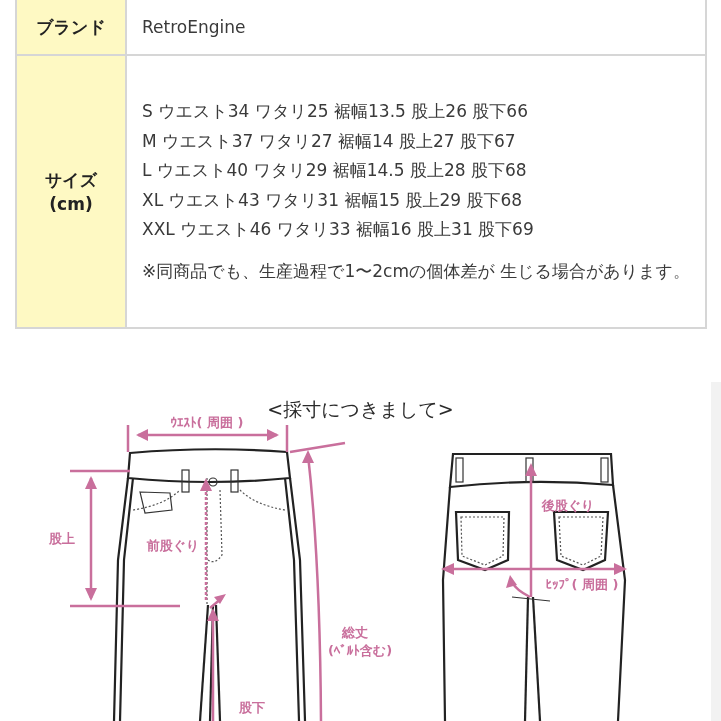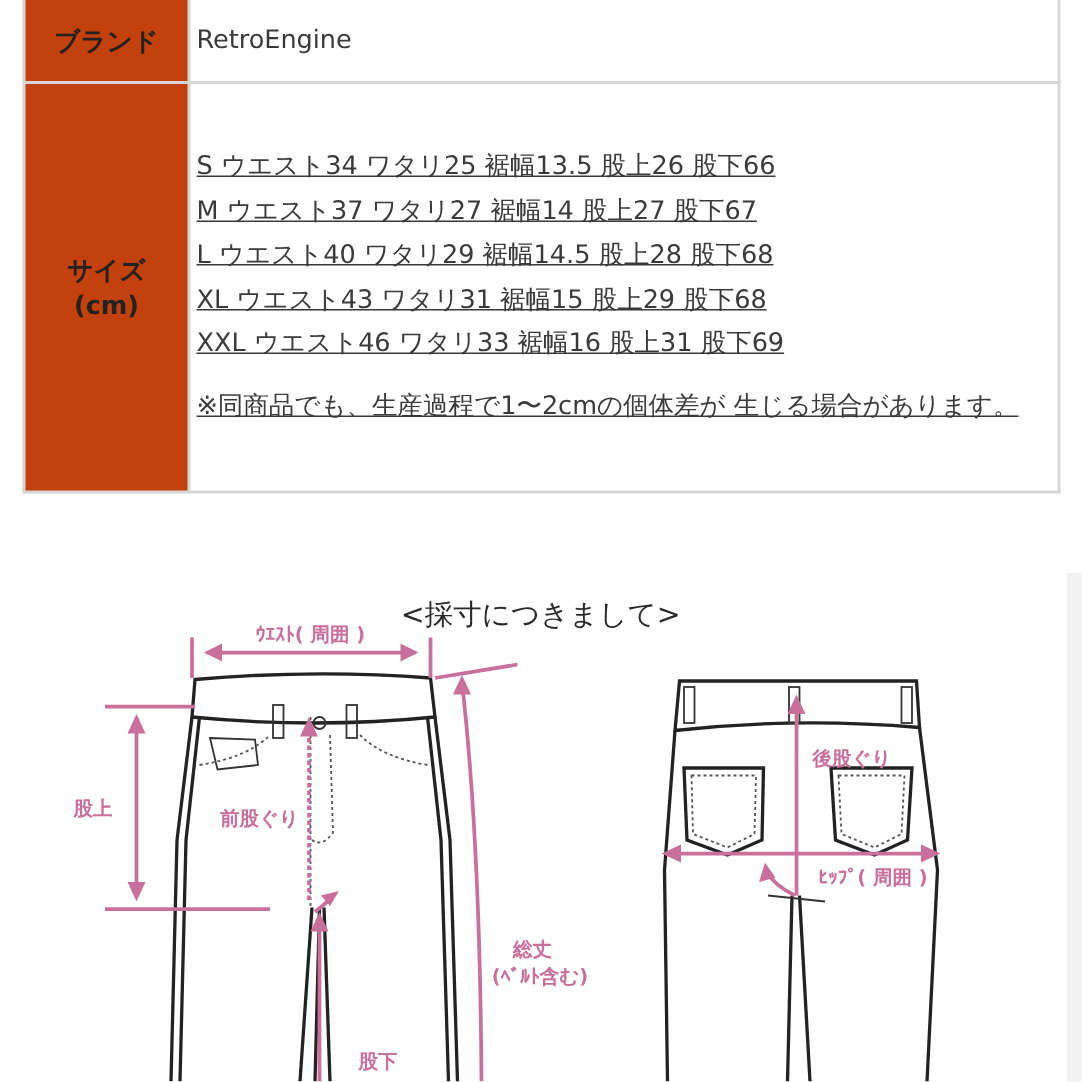--- a/index.html
+++ b/index.html
@@ -1,25 +1,25 @@
 <!DOCTYPE html>
 <html><head>
 <meta charset="utf-8">
 <style>
   html,body{margin:0;padding:0;}
   body{width:721px;height:721px;background:#ffffff;overflow:hidden;position:relative;font-family:"DejaVu Sans",sans-serif;color:#333;}
   .spec-table{position:absolute;left:15px;top:-2px;width:692px;border-collapse:collapse;background:#fff;}
   .spec-table td{border:2px solid #d6d6d6;vertical-align:middle;}
-  .spec-table td.label{width:106px;text-align:center;font-weight:bold;font-size:17px;color:#222;background:#c2410c;}
-  .spec-table td.value{padding-left:4px;font-size:17px;color:#3a3a3a;}
+  .spec-table td.label{width:106px;text-align:center;font-weight:bold;font-size:17px;color:#222;background:#fef9c3;}
+  .spec-table td.value{padding-left:15px;font-size:17px;color:#3a3a3a;}
   .row-brand td{height:52px;}
   .row-size td{height:263px;}
   .row-color td{height:50px;}
   .size-lines{line-height:29.5px;padding-top:4px;padding-bottom:4px;}
-  .size-lines div{white-space:nowrap;text-decoration:underline;}
+  .size-lines div{white-space:nowrap;}
   .note{white-space:normal;padding-right:10px;margin-top:12px;}
   .scroll-strip{position:absolute;right:0;top:382px;width:10px;height:339px;background:#f2f2f2;}
   .diagram-title{position:absolute;top:385px;left:0;width:721px;text-align:center;font-size:19px;color:#2a2a2a;margin-top:12px;}
   .diagram{position:absolute;left:0;top:410px;width:721px;height:311px;}
   .pink{fill:none;stroke:#c96f9c;stroke-width:2.5;}
   .pinkfill{fill:#c96f9c;}
   .plabel{font-family:"DejaVu Sans",sans-serif;font-size:13px;fill:#c96f9c;font-weight:bold;}
   .ink{fill:none;stroke:#222;stroke-width:2.2;}
   .ink-thin{fill:none;stroke:#333;stroke-width:1.2;}
   .stitch{fill:none;stroke:#555;stroke-width:1.2;stroke-dasharray:2 2;}

